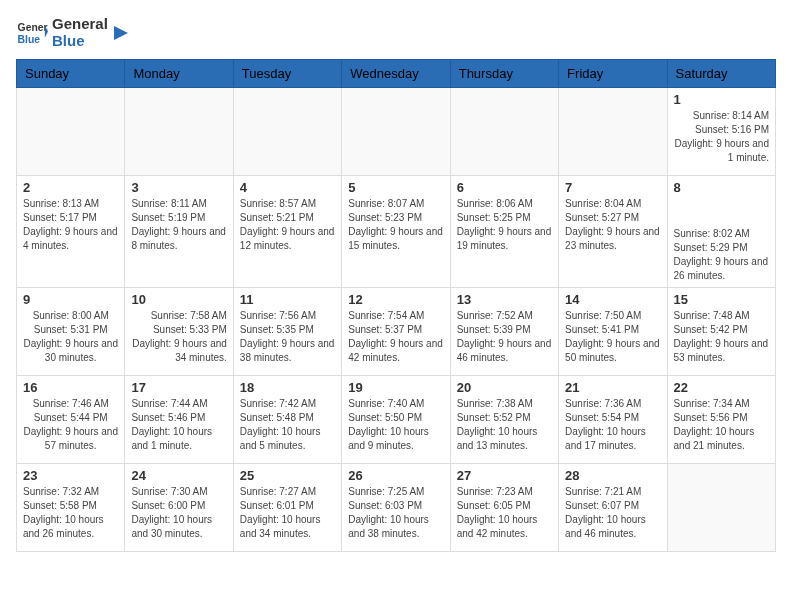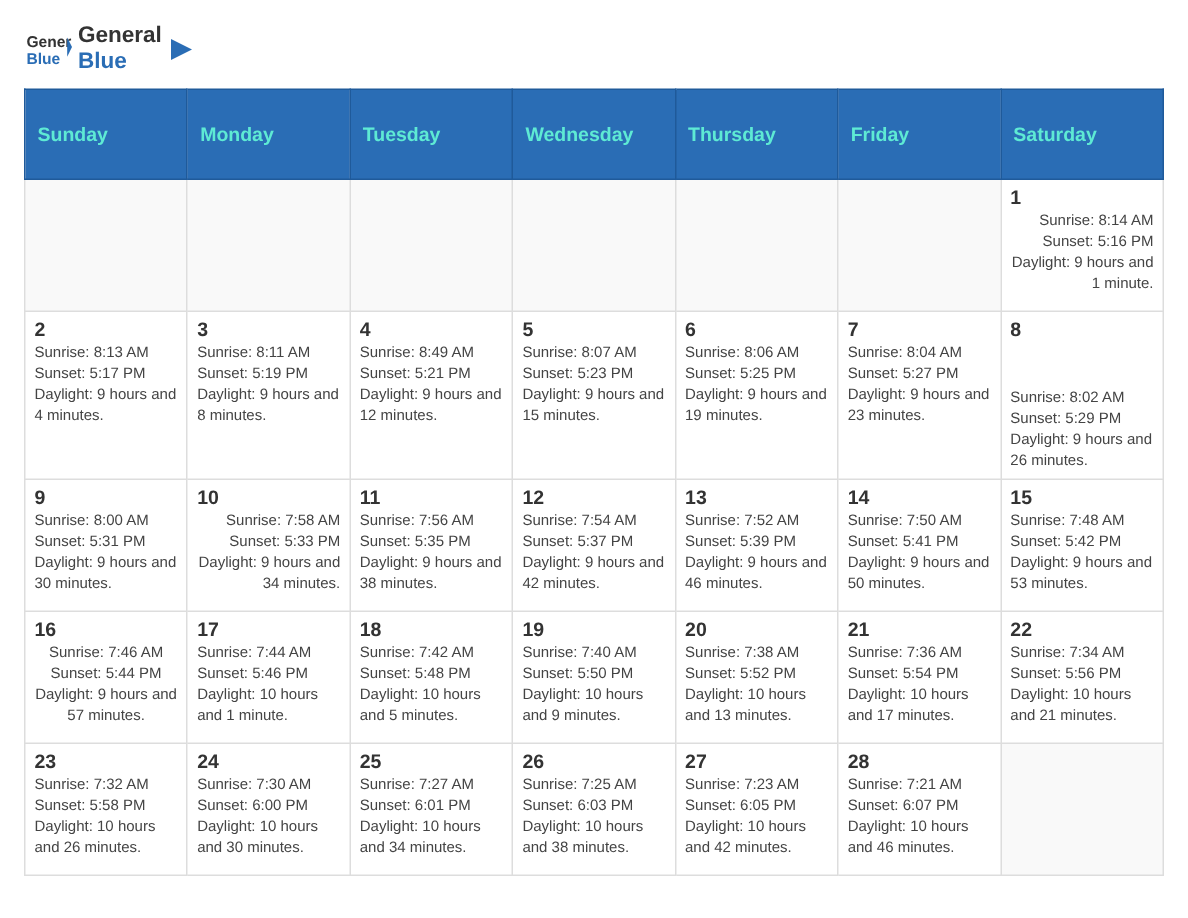--- a/index.html
+++ b/index.html
@@ -34,24 +34,24 @@
       color: #444;
       margin-bottom: 8px;
     }
     .calendar-table {
       width: 100%;
       border-collapse: collapse;
       border: 1px solid #ccc;
     }
     .calendar-table th {
       background: #2a6db5;
-      color: #5eead4;
+      color: #000000;
       font-size: 13px;
-      font-weight: bold;
-      padding: 22px 8px;
+      font-weight: normal;
+      padding: 6px 8px;
       text-align: left;
       border: 1px solid #1f5a9a;
     }
     .calendar-table td {
       vertical-align: top;
       padding: 4px 6px;
       border: 1px solid #ddd;
       width: calc(100% / 7);
       min-height: 80px;
       height: 88px;
@@ -140,21 +140,21 @@
 Daylight: 9 hours and 4 minutes.</div>
         </td>
         <td>
           <span class="day-number">3</span>
           <div class="day-info" style="white-space: pre-line;">Sunrise: 8:11 AM
 Sunset: 5:19 PM
 Daylight: 9 hours and 8 minutes.</div>
         </td>
         <td>
           <span class="day-number">4</span>
-          <div class="day-info" style="white-space: pre-line;">Sunrise: 8:49 AM
+          <div class="day-info" style="white-space: pre-line;">Sunrise: 8:57 AM
 Sunset: 5:21 PM
 Daylight: 9 hours and 12 minutes.</div>
         </td>
         <td>
           <span class="day-number">5</span>
           <div class="day-info" style="white-space: pre-line;">Sunrise: 8:07 AM
 Sunset: 5:23 PM
 Daylight: 9 hours and 15 minutes.</div>
         </td>
         <td>
@@ -172,21 +172,21 @@
         <td>
           <span class="day-number">8</span>
           <div class="day-info" style="white-space: pre-line; margin-top: 32px;">Sunrise: 8:02 AM
 Sunset: 5:29 PM
 Daylight: 9 hours and 26 minutes.</div>
         </td>
       </tr>
       <tr>
         <td>
           <span class="day-number">9</span>
-          <div class="day-info" style="white-space: pre-line;">Sunrise: 8:00 AM
+          <div class="day-info" style="white-space: pre-line; text-align: center;">Sunrise: 8:00 AM
 Sunset: 5:31 PM
 Daylight: 9 hours and 30 minutes.</div>
         </td>
         <td>
           <span class="day-number">10</span>
           <div class="day-info" style="white-space: pre-line; text-align: right;">Sunrise: 7:58 AM
 Sunset: 5:33 PM
 Daylight: 9 hours and 34 minutes.</div>
         </td>
         <td>

